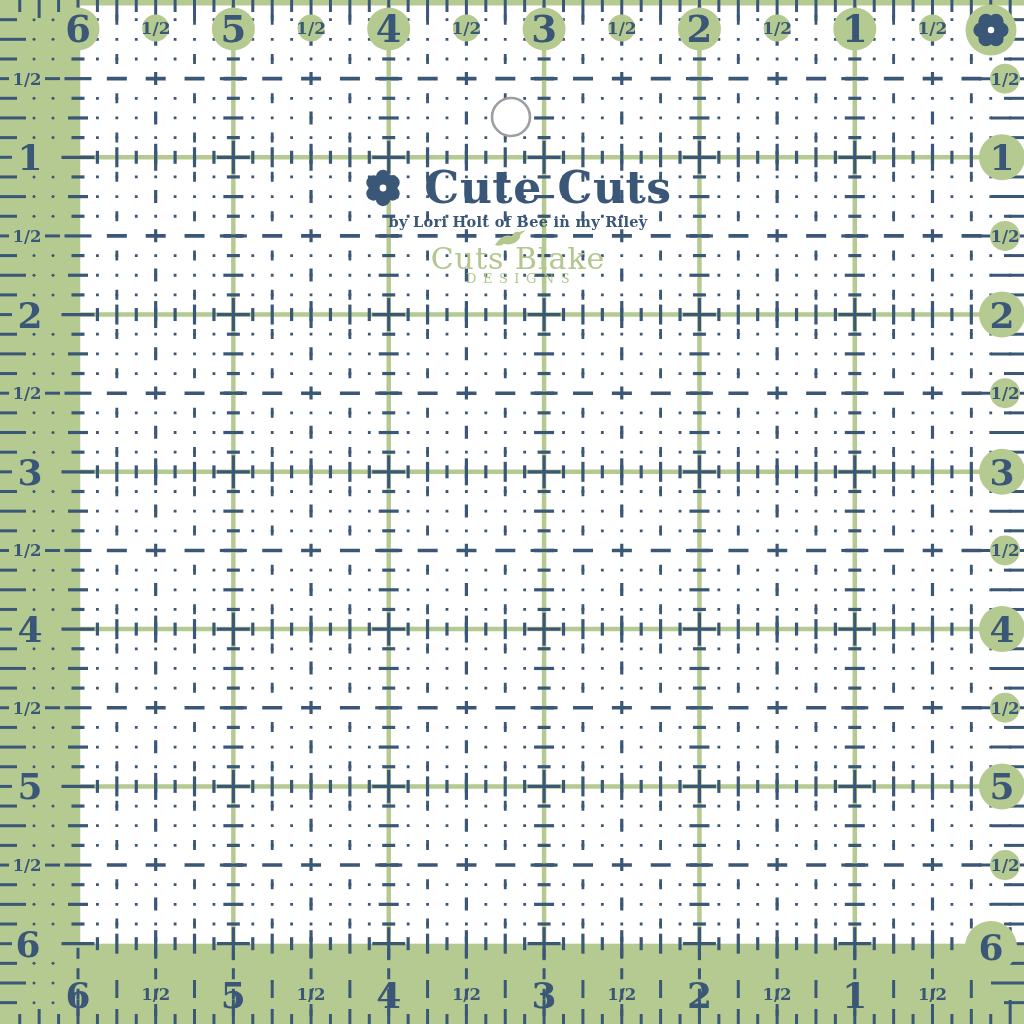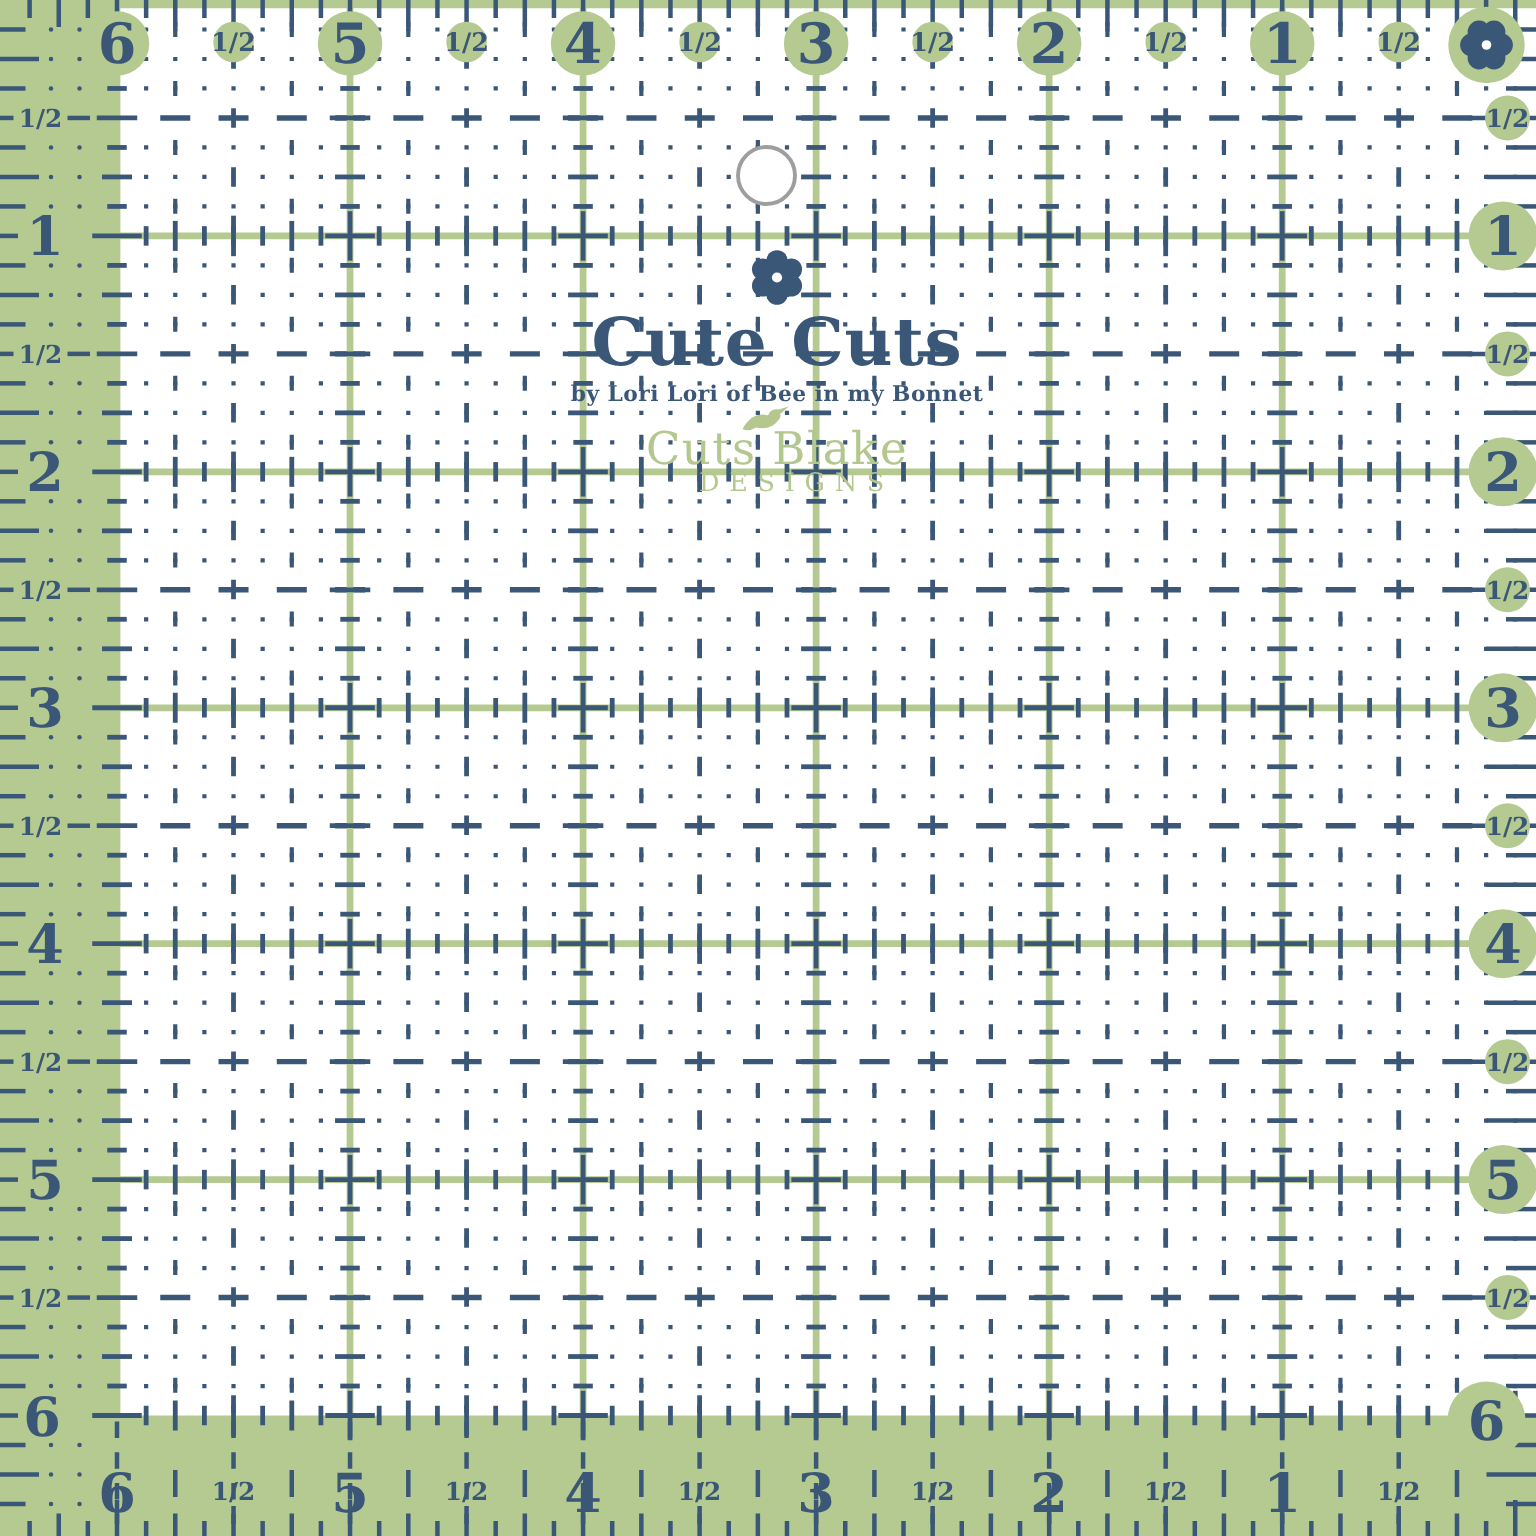--- a/index.html
+++ b/index.html
@@ -1,26 +1,26 @@
 <!DOCTYPE html>
 <html><head>
 <meta charset="utf-8">
 <style>
   html,body{margin:0;padding:0;background:#ffffff;}
   body{width:1024px;height:1024px;overflow:hidden;font-family:"DejaVu Serif",serif;}
   .ruler{position:relative;width:1024px;height:1024px;background:#ffffff;}
   #ruler-svg{position:absolute;left:0;top:0;display:block;}
   .logo{position:absolute;left:348px;top:166px;width:340px;text-align:center;}
-  .logo-title-row{display:flex;align-items:center;gap:3px;flex-direction:column;}
+  .logo-title-row{display:flex;align-items:center;justify-content:center;gap:22px;}
   .logo-title{font-family:"DejaVu Serif",serif;font-weight:bold;font-size:44px;line-height:1;color:#3b5777;letter-spacing:0.5px;}
   .logo-flower{flex:0 0 auto;}
   .logo-subtitle{font-family:"DejaVu Serif",serif;font-weight:bold;font-size:14.5px;color:#3b5777;margin-top:3px;letter-spacing:0.3px;}
   .maker{position:relative;margin-top:14px;color:#b3c78e;}
   .maker-name{font-family:"DejaVu Serif",serif;font-size:30px;line-height:1;letter-spacing:1px;}
-  .maker-designs{font-family:"DejaVu Serif",serif;font-size:17px;letter-spacing:6.5px;text-align:left;margin:-3px 0 0 118px;}
+  .maker-designs{font-family:"DejaVu Serif",serif;font-size:13px;letter-spacing:6.5px;text-align:left;margin:-3px 0 0 118px;}
   .bird{position:absolute;left:144px;top:-15px;}
 </style>
 </head>
 <body>
 
 <div class="ruler">
   <svg id="ruler-svg" width="1024" height="1024" viewBox="0 0 1024 1024">
       <g>
         <line x1="96.02" y1="19.66" x2="1014" y2="19.66" stroke="#3b5777" stroke-width="2.8" stroke-dasharray="2.8 16.62"></line>
         <line x1="96.02" y1="39.32" x2="1014" y2="39.32" stroke="#3b5777" stroke-width="2.8" stroke-dasharray="2.8 16.62"></line>
@@ -1106,21 +1106,21 @@
           <circle cx="28.5" cy="24.5" r="7.2"></circle>
             <circle cx="19" cy="30" r="7.2"></circle>
           <circle cx="9.5" cy="24.5" r="7.2"></circle>
             <circle cx="9.5" cy="13.5" r="7.2"></circle>
           <circle cx="19" cy="19" r="8"></circle>
         </g>
         <circle cx="19" cy="19" r="3.4" fill="#ffffff"></circle>
       </svg>
       <span class="logo-title">Cute Cuts</span>
     </div>
-    <div class="logo-subtitle">by Lori Lori of Bee in my Bonnet</div>
+    <div class="logo-subtitle">by Lori Holt of Bee in my Riley</div>
 
     <div class="maker">
       <svg class="bird" width="40" height="22" viewBox="0 0 40 22">
         <path d="M3,16 Q10,4 20,7 Q22,2 27,3 L34,1 L28,6 Q29,8 27,10 Q22,17 12,15 Q7,18 3,16 Z" fill="#b3c78e"></path>
       </svg>
       <div class="maker-name">Cuts Blake</div>
       <div class="maker-designs">DESIGNS</div>
     </div>
   </div>
 </div>

